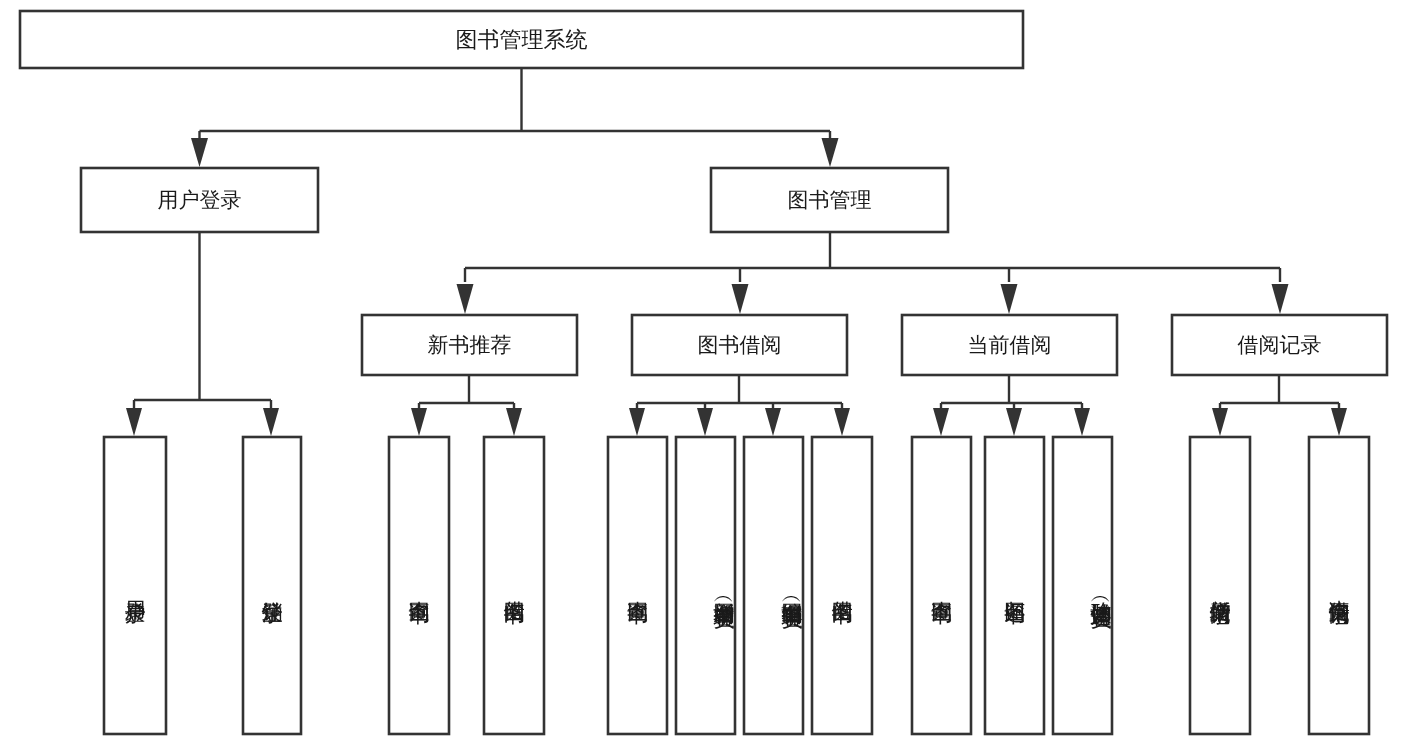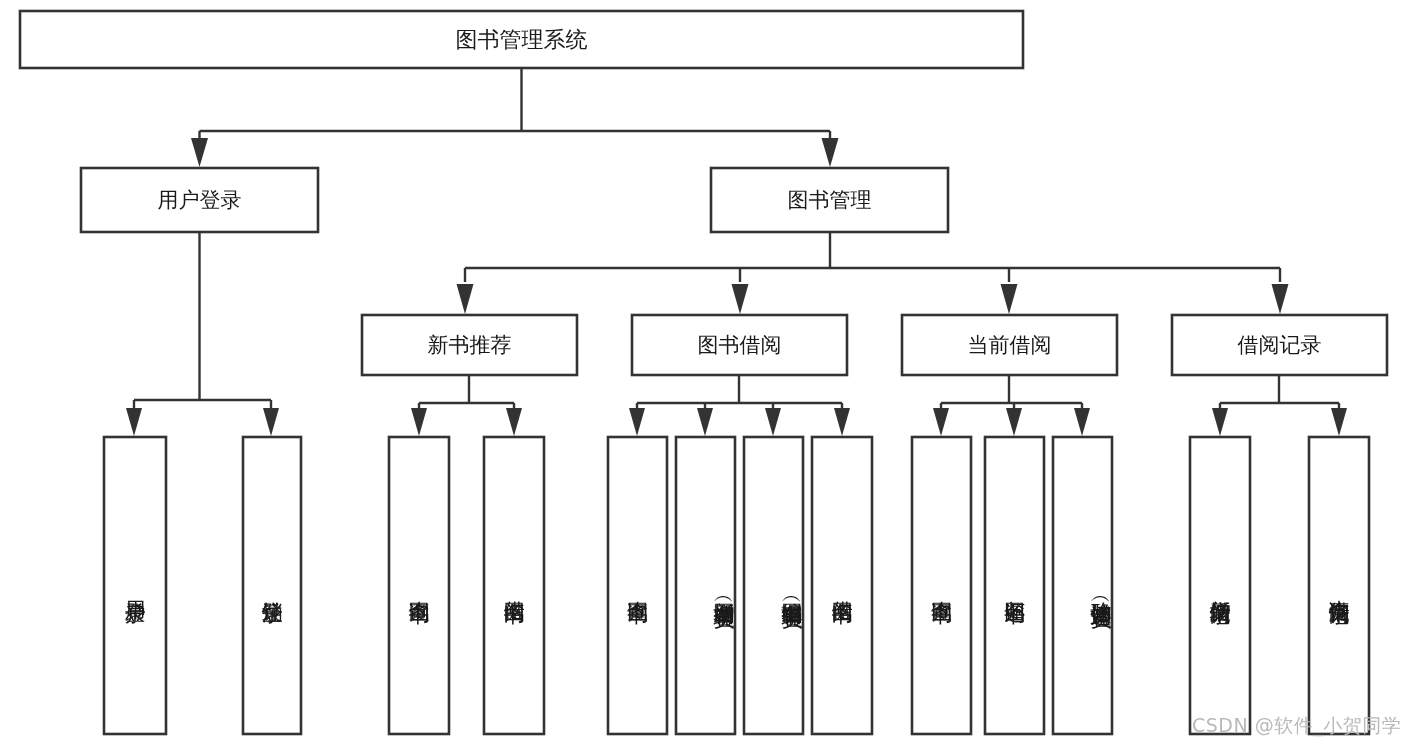--- a/index.html
+++ b/index.html
@@ -226,15 +226,14 @@
   <div class="vlabel" style="left:744px; top:437px; width:59px; height:297px; align-items:flex-start; padding-top:8px; box-sizing:border-box;">编辑图书（管理员）</div>
   <div class="vlabel" style="left:812px; top:437px; width:60px; height:297px;">借阅图书</div>
 
   <div class="vlabel" style="left:912px; top:437px; width:59px; height:297px;">查询图书</div>
   <div class="vlabel" style="left:985px; top:437px; width:59px; height:297px;">归还图书</div>
   <div class="vlabel" style="left:1053px; top:437px; width:59px; height:297px; align-items:flex-start; padding-top:8px; box-sizing:border-box;">确认归还（管理员）</div>
 
   <div class="vlabel" style="left:1190px; top:437px; width:60px; height:297px;">新增借阅记录</div>
   <div class="vlabel" style="left:1309px; top:437px; width:60px; height:297px;">查询借阅记录</div>
 
-  <div class="watermark" style="left:1192px; top:713px;">CSDN @软件_小贺同学</div>
 
 </div>
 
 </body></html>

